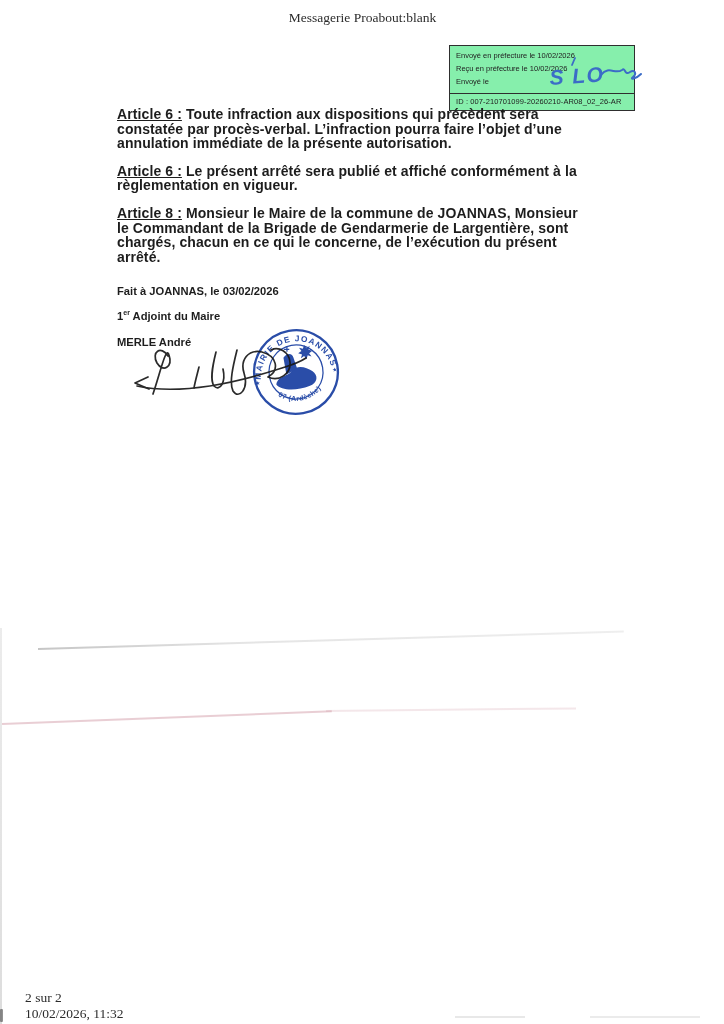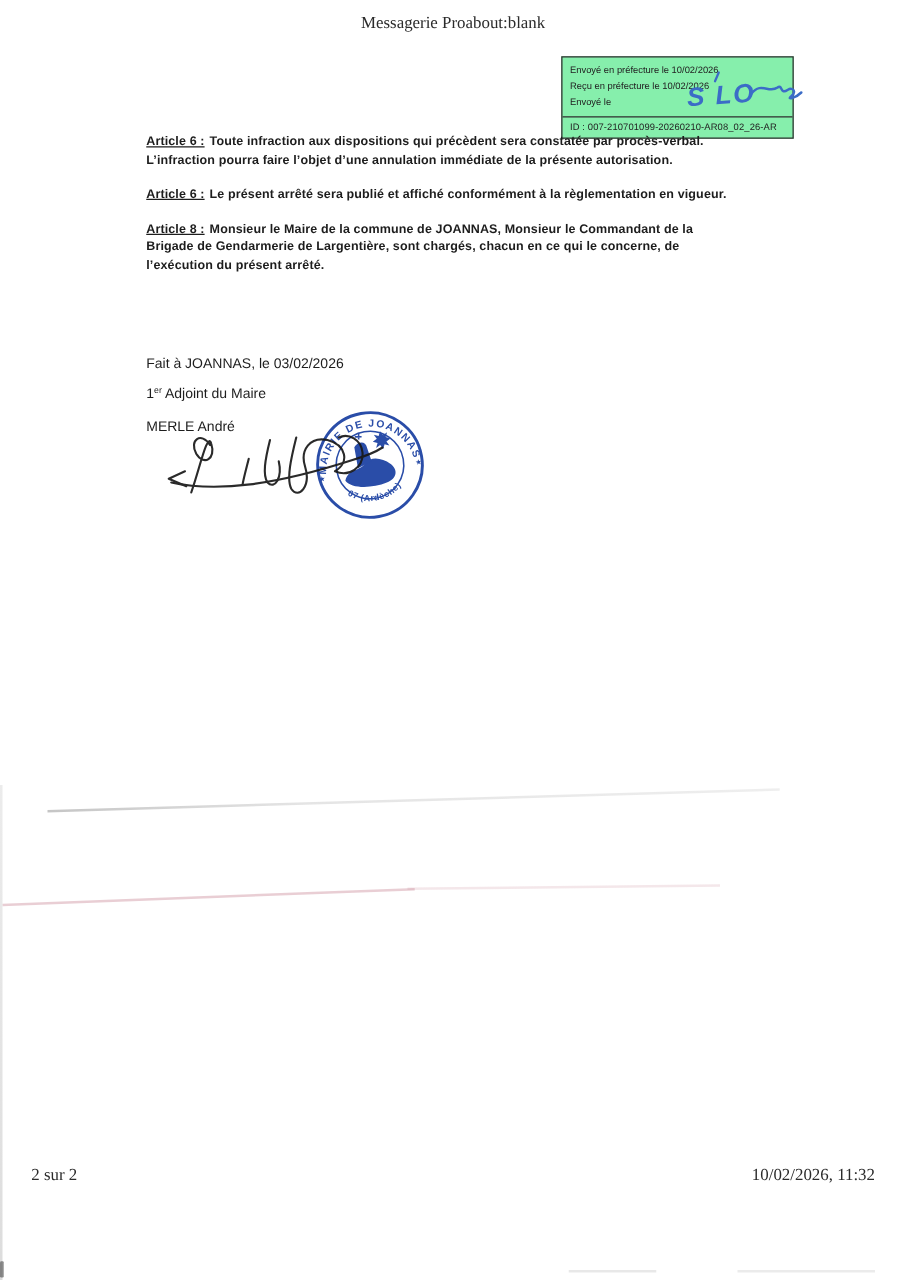--- a/index.html
+++ b/index.html
@@ -6,46 +6,46 @@
   body{
     width:724px;height:1024px;position:relative;background:#ffffff;overflow:hidden;
     font-family:"Liberation Sans",sans-serif;color:#1d1d1d;
   }
   
   .print-bar{
     position:absolute;left:25px;right:24px;display:flex;justify-content:space-between;
     font-family:"Liberation Serif",serif;font-size:13.5px;color:#2b2b2b;
   }
   .print-header{top:10px;justify-content:center;}
-  .print-footer{top:932px;}
+  .print-footer{top:990px;flex-direction:column;}
 
   
   .pref-box{
     position:absolute;left:449px;top:45px;width:184px;
     border:1px solid #2e2e2e;background:#86efac;font-size:7.5px;color:#222;line-height:1;
   }
   .pref-lines{padding:6px 6px 2px 6px;}
   .pref-lines .pref-line{margin-bottom:5.5px;}
   .pref-id{border-top:1px solid #2e2e2e;padding:4px 6px 4px 6px;letter-spacing:.1px;}
 
   
   .slo{position:absolute;left:549px;top:55px;width:96px;height:46px;z-index:3;}
 
   
   .doc{
     position:absolute;left:117px;top:107px;width:470px;
-    font-size:10px;font-weight:600;line-height:14.6px;color:#1d1d1d;letter-spacing:.1px;
+    font-size:14px;font-weight:600;line-height:14.6px;color:#1d1d1d;letter-spacing:.1px;
   }
   .doc p{margin:0 0 13px 0;}
   .art-label{text-decoration:underline;}
   .art-text{margin-left:4px;}
 
   .closing{
     position:absolute;left:117px;top:286px;
-    font-size:11.2px;font-weight:400;color:#1d1d1d;line-height:1;
+    font-size:11.2px;font-weight:700;color:#1d1d1d;line-height:1;
   }
   .closing .cl{margin:0 0 12px 0;}
   .closing sup{font-size:7px;}
   .closing .cl2{margin-bottom:15px;}
 
   .signature{position:absolute;left:132px;top:336px;z-index:2;}
   .seal{position:absolute;left:251px;top:327px;width:90px;height:90px;transform:rotate(-10deg);z-index:1;}
 
   
   .streak{position:absolute;height:1.5px;transform-origin:left center;}

